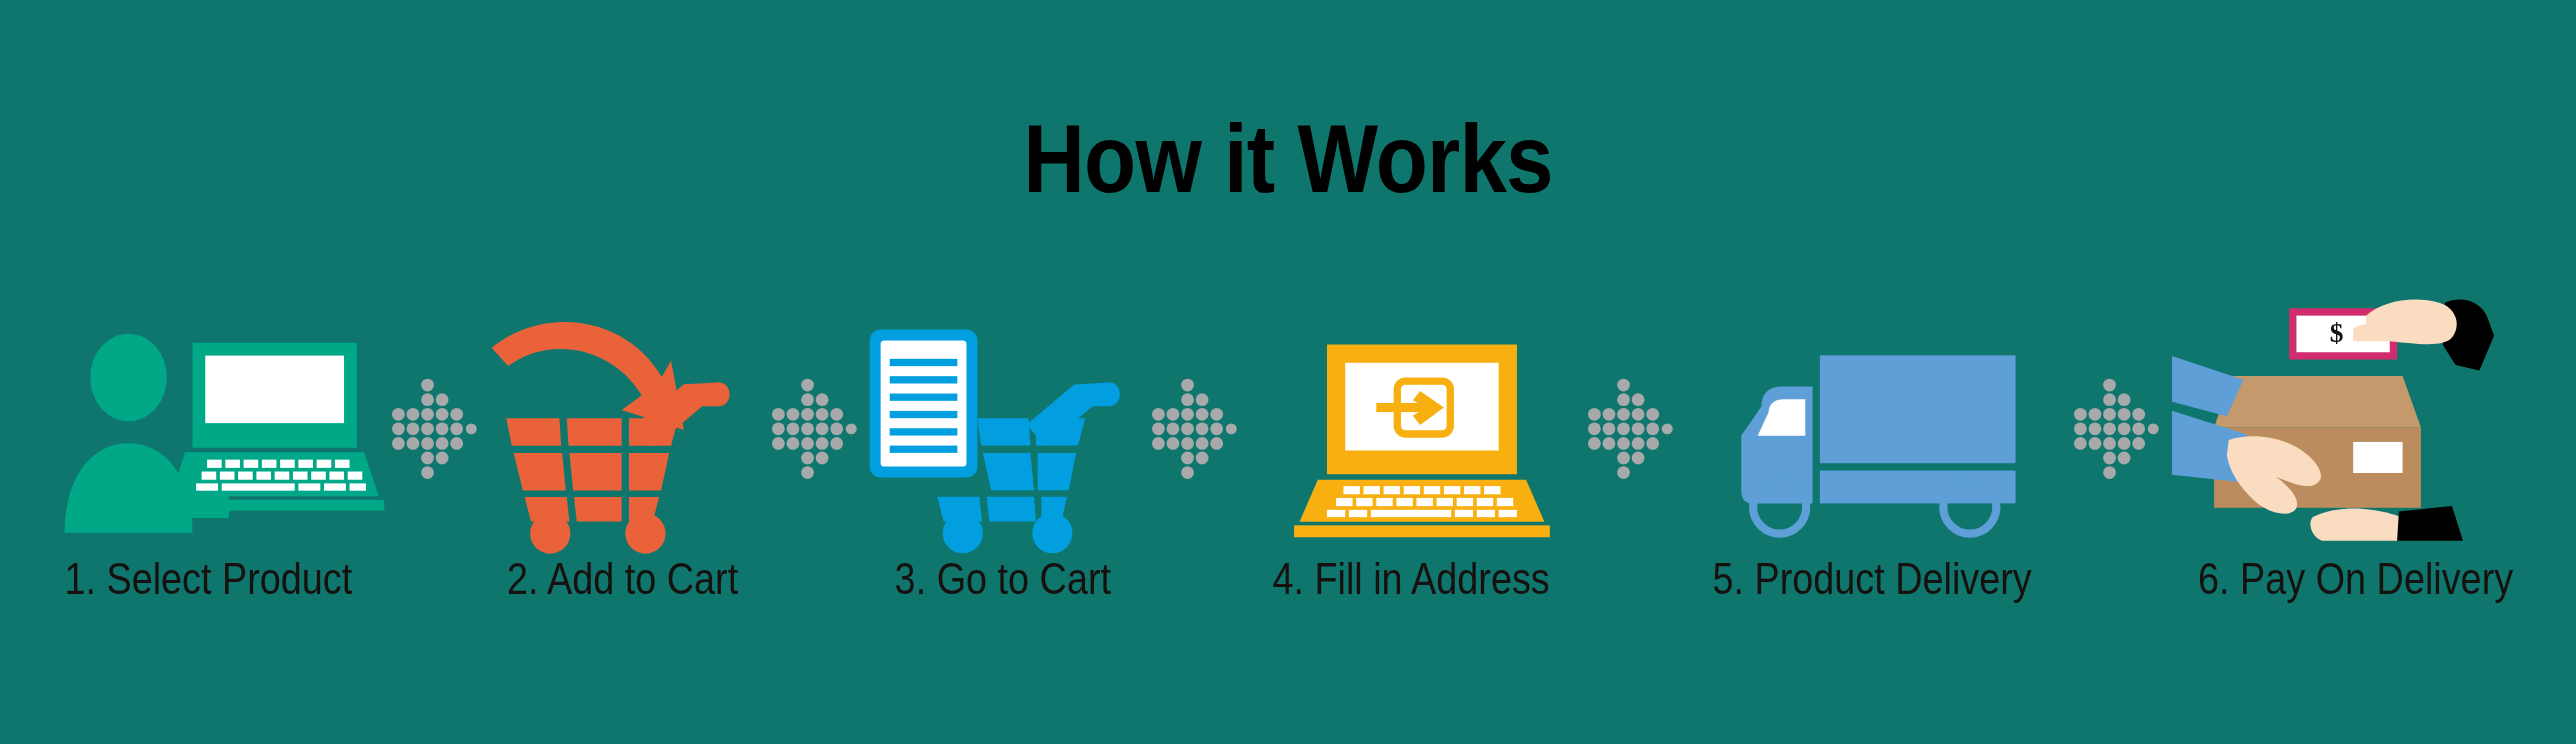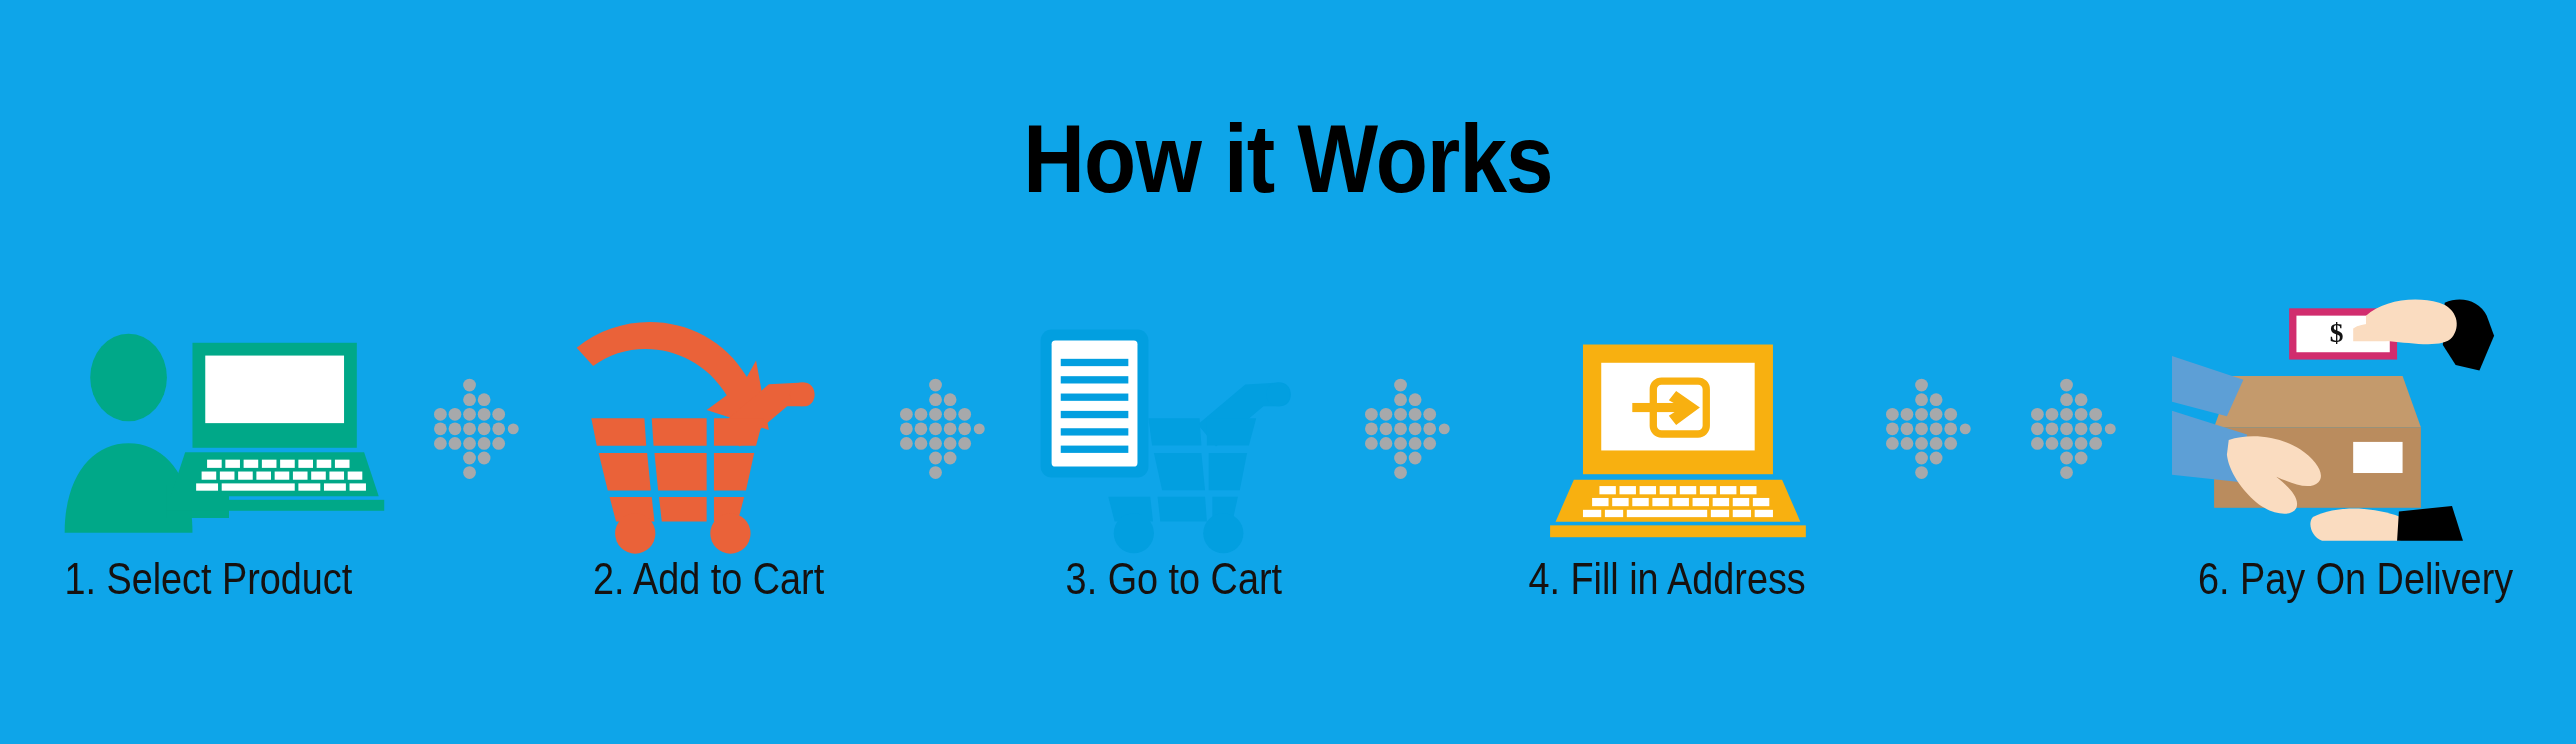--- a/index.html
+++ b/index.html
@@ -7,21 +7,21 @@
   html, body {
     margin: 0; padding: 0;
     width: 2576px; height: 745px;
     background: #ffffff;
     font-family: "Liberation Sans", sans-serif;
     overflow: hidden;
   }
   #page {
     position: relative;
     width: 2576px; height: 745px;
-    background: #0ea5e9;
+    background: #0f766e;
   }
   
   #title {
     position: absolute;
     left: 0; top: 108px;
     width: 2576px;
     text-align: center;
     font-family: "Liberation Sans", sans-serif;
     font-weight: bold;
     font-size: 97px;
@@ -376,20 +376,40 @@
           <circle cx="26" cy="74" r="7"></circle>
           <circle cx="42" cy="74" r="7"></circle>
           <circle cx="58" cy="74" r="7"></circle>
           <circle cx="74" cy="74" r="7"></circle>
         <circle cx="42" cy="90" r="7"></circle>
           <circle cx="58" cy="90" r="7"></circle>
         <circle cx="42" cy="106" r="7"></circle>
       </svg>
     </div>
 
+    <div class="step">
+      <div class="step-art">
+        <svg class="art" width="302" height="192" viewBox="0 0 330 210">
+
+          <rect x="108" y="8" width="214" height="118" fill="#5d9fd6"></rect>
+
+          <rect x="108" y="134" width="214" height="36" fill="#5d9fd6"></rect>
+
+          <path d="M44 64 C44 50 52 42 66 42 L100 42 L100 170 L34 170
+                   C26 170 22 164 22 156 L22 96 Z" fill="#5d9fd6"></path>
+
+          <path d="M52 70 C52 62 58 56 68 56 L92 56 L92 96 L40 96 Z" fill="#ffffff"></path>
+
+          <circle cx="64" cy="174" r="29" fill="none" stroke="#5d9fd6" stroke-width="9"></circle>
+
+          <circle cx="272" cy="174" r="29" fill="none" stroke="#5d9fd6" stroke-width="9"></circle>
+        </svg>
+      </div>
+      <div class="step-label">5. Product Delivery</div>
+    </div>
 
     <div class="sep">
       <svg width="88" height="82" viewBox="0 0 96 90">
         <circle cx="42" cy="10" r="7"></circle>
         <circle cx="42" cy="26" r="7"></circle>
           <circle cx="58" cy="26" r="7"></circle>
         <circle cx="10" cy="42" r="7"></circle>
           <circle cx="26" cy="42" r="7"></circle>
           <circle cx="42" cy="42" r="7"></circle>
           <circle cx="58" cy="42" r="7"></circle>

